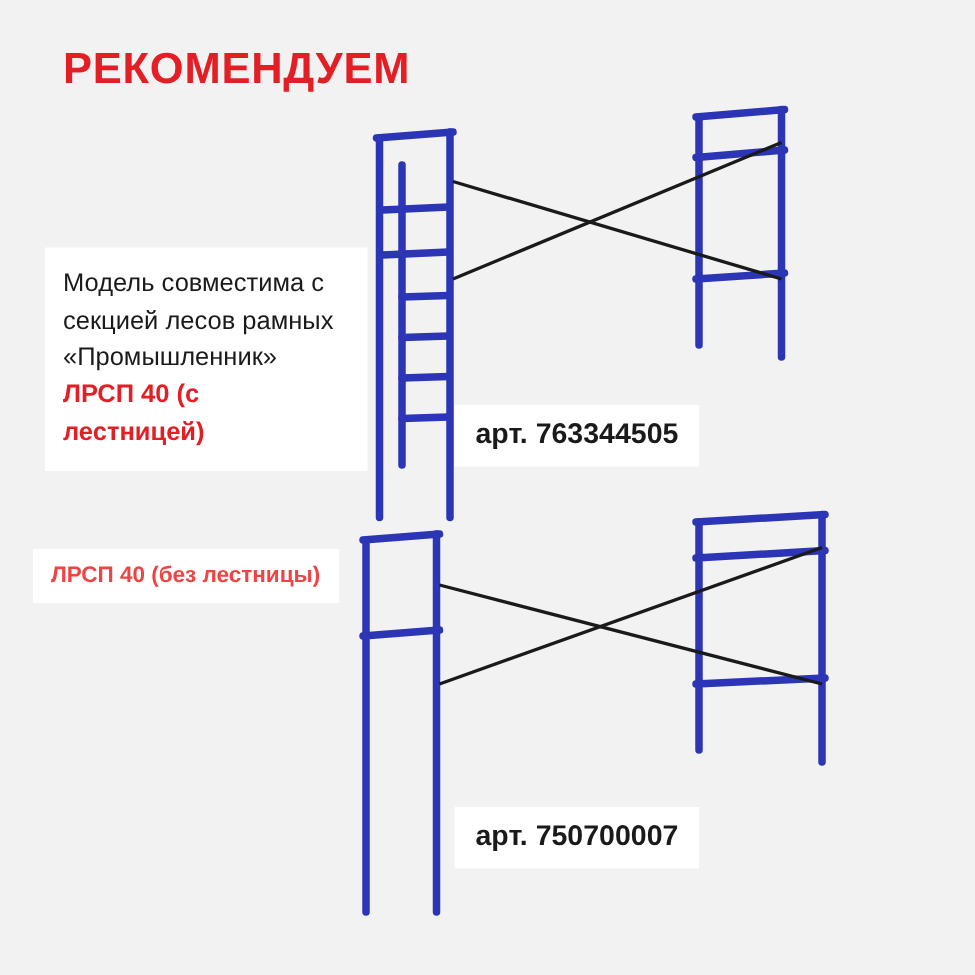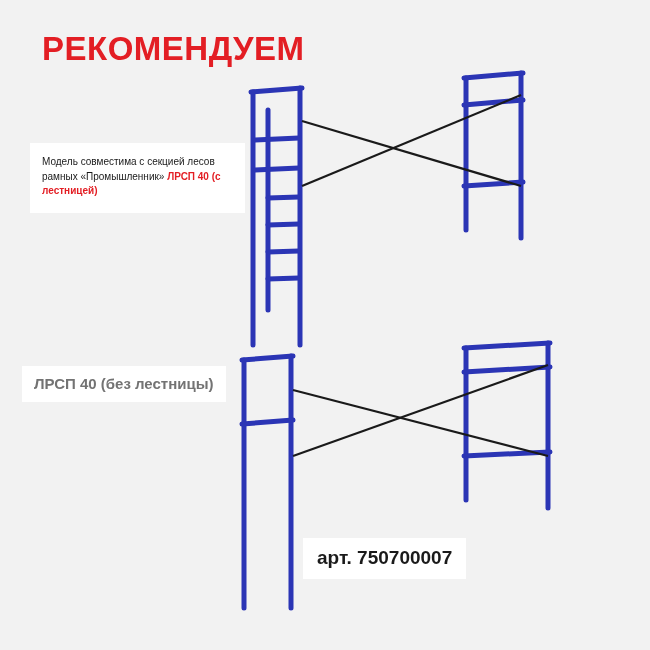--- a/index.html
+++ b/index.html
@@ -17,37 +17,37 @@
   .page {
     position: absolute;
     inset: 0;
     width: 650px;
     height: 650px;
   }
   .headline {
     position: absolute;
     left: 42px;
     top: 30px;
-    font-size: 33px;
+    font-size: 29px;
     font-weight: bold;
     letter-spacing: 0.5px;
     color: #e31e24;
     font-family: "Liberation Sans", sans-serif;
   }
   .callout {
     position: absolute;
     background: #ffffff;
     box-sizing: border-box;
   }
   .callout-top {
     left: 30px;
-    top: 143px;
+    top: 165px;
     width: 215px;
     padding: 12px 14px 14px 12px;
-    font-size: 10px;
+    font-size: 17px;
     line-height: 1.45;
     color: #1a1a1a;
   }
   .callout-top .hl {
     color: #e31e24;
     font-weight: bold;
   }
   .art-label {
     position: absolute;
     background: #ffffff;
@@ -66,21 +66,21 @@
     left: 303px;
     top: 538px;
     text-align: center;
   }
   .callout-bottom {
     left: 22px;
     top: 366px;
     padding: 9px 12px 10px 12px;
     font-size: 15px;
     font-weight: bold;
-    color: #737373;
+    color: #ef4444;
     white-space: nowrap;
   }
   svg.scaff {
     position: absolute;
     left: 0;
     top: 0;
     width: 650px;
     height: 650px;
     pointer-events: none;
   }
@@ -118,20 +118,21 @@
 
       <line x1="302" y1="121" x2="521" y2="186"></line>
       <line x1="302" y1="186" x2="521" y2="95"></line>
     </g>
   </svg>
 
   <div class="callout callout-top">
     <span>Модель совместима с секцией лесов рамных «Промышленник» </span><span class="hl">ЛРСП 40 (с лестницей)</span>
   </div>
 
+  <div class="art-label art-top">арт. 763344505</div>
 
   <svg class="scaff" viewBox="0 0 650 650">
     <g stroke="#2b35b5" stroke-width="5" fill="none" stroke-linecap="round">
       <line x1="244" y1="360" x2="244" y2="608"></line>
       <line x1="291" y1="356" x2="291" y2="608"></line>
       <line x1="242" y1="360" x2="293" y2="356"></line>
       <line x1="242" y1="424" x2="293" y2="420"></line>
       <line x1="466" y1="348" x2="466" y2="500"></line>
       <line x1="548" y1="343" x2="548" y2="508"></line>
       <line x1="464" y1="348" x2="550" y2="343"></line>

